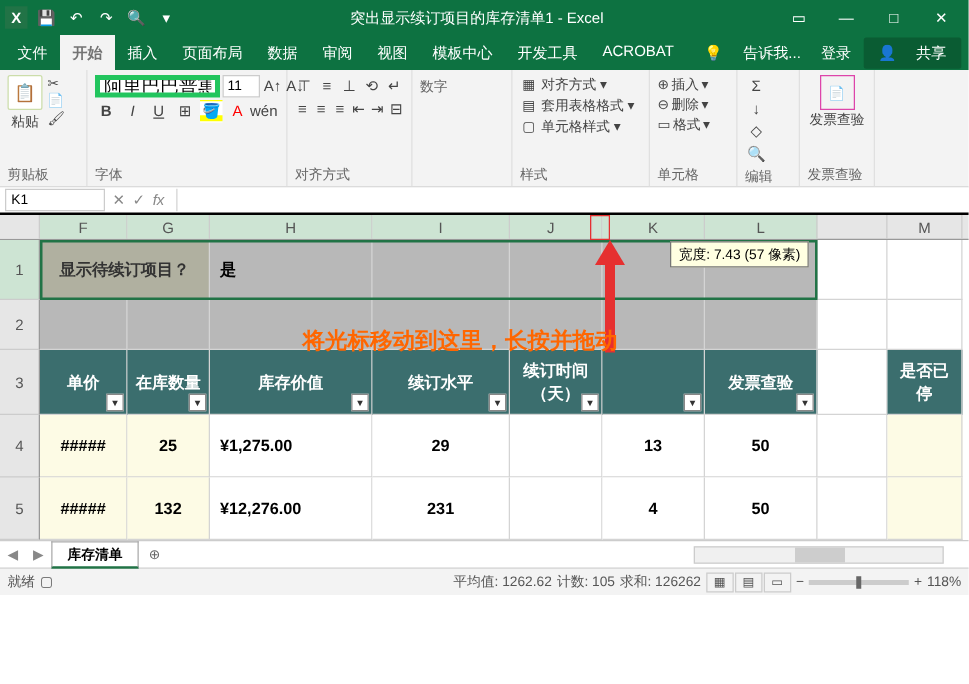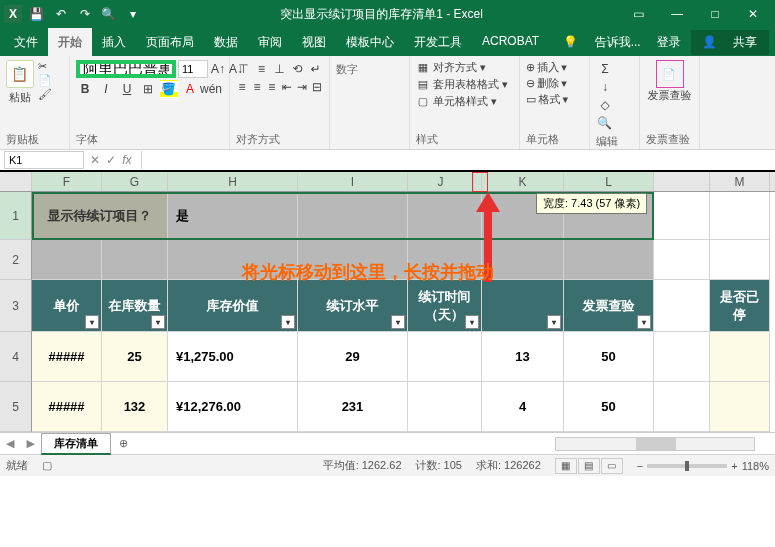--- a/index.html
+++ b/index.html
@@ -76,21 +76,21 @@
 .arrow-shape{width:0;height:0;border-left:12px solid transparent;border-right:12px solid transparent;border-bottom:20px solid #e63030}
 .arrow-stem{width:8px;height:70px;background:#e63030;margin-left:8px}
 .resize-marker{position:absolute;top:-20px;left:440px;width:16px;height:20px;border:1px solid #e63030;z-index:48}
 .sheet-tabs{background:#fff;border-top:1px solid #ccc;height:22px;display:flex;align-items:center;font-size:11px}
 .sheet-tabs .navbtn{padding:0 6px;color:#888}
 .sheet-tab{background:#fff;border:1px solid #aaa;border-bottom:2px solid #217346;padding:2px 12px;font-weight:bold}
 .sheet-tabs .add{padding:0 8px;color:#666}
 .hscroll{flex:1;display:flex;justify-content:flex-end;padding-right:20px}
 .hscroll-track{width:200px;height:14px;background:#f0f0f0;border:1px solid #ccc;position:relative}
 .hscroll-thumb{position:absolute;left:80px;width:40px;height:12px;background:#cdcdcd}
-.statusbar{background:#f3f3f3;border-top:1px solid #d4d4d4;height:22px;display:flex;align-items:center;font-size:11px;color:#555;padding:0 6px;gap:14px}
+.statusbar{background:#f3f3f3;border-top:1px solid #d4d4d4;height:22px;display:flex;align-items:center;font-size:11px;color:#555;padding:0 6px;gap:4px}
 .statusbar .spacer{flex:1}
 .view-btns{display:flex;gap:1px}
 .view-btns span{width:22px;height:16px;border:1px solid #ccc;display:inline-flex;align-items:center;justify-content:center;font-size:10px}
 .zoom{display:flex;align-items:center;gap:4px}
 .zoom-track{width:80px;height:4px;background:#ccc;position:relative}
 .zoom-thumb{position:absolute;left:38px;top:-3px;width:4px;height:10px;background:#666}
 .selection-border{position:absolute;top:0;left:0;width:622px;height:48px;border:2px solid #217346;pointer-events:none;z-index:40}
 </style>
 </head>
 <body>

